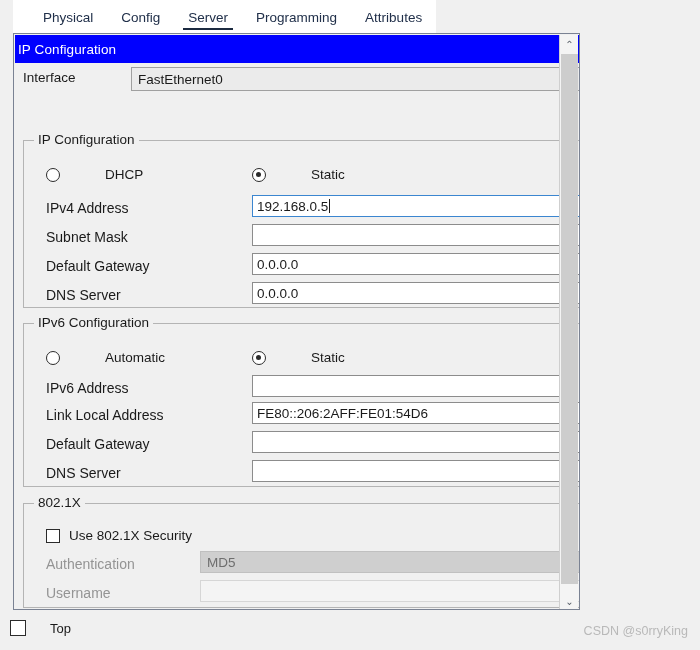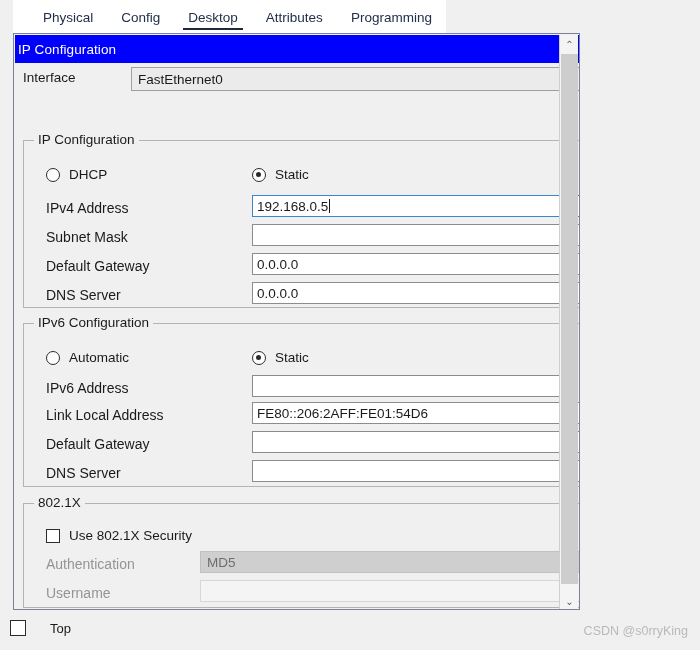--- a/index.html
+++ b/index.html
@@ -183,20 +183,21 @@
     background: #1a1a1a;
     margin-left: 1px;
   }
 
   
   .radio {
     position: absolute;
     display: flex;
     align-items: center;
     cursor: default;
+    gap: 36px;
   }
   .radio .dot {
     width: 14px; height: 14px;
     border-radius: 50%;
     border: 1.5px solid #2b2b2b;
     background: #ffffff;
     position: relative;
     flex: 0 0 auto;
   }
   .radio.checked .dot::after {
@@ -296,23 +297,23 @@
 </style>
 </head>
 <body>
 
 <div id="app">
 
   <div class="tabbar">
     <div class="tabbar-inner">
       <div class="tab"><span>Physical</span></div>
       <div class="tab"><span>Config</span></div>
-      <div class="tab active"><span>Desktop</span></div>
+      <div class="tab active"><span>Server</span></div>
+      <div class="tab"><span>Programming</span></div>
       <div class="tab"><span>Attributes</span></div>
-      <div class="tab"><span>Programming</span></div>
     </div>
     <div class="tabbar-fill"></div>
   </div>
 
   <div class="panel">
 
     <div class="titlebar">
       <div class="titlebar-text">IP Configuration</div>
       <div class="close-btn">X</div>
     </div>

